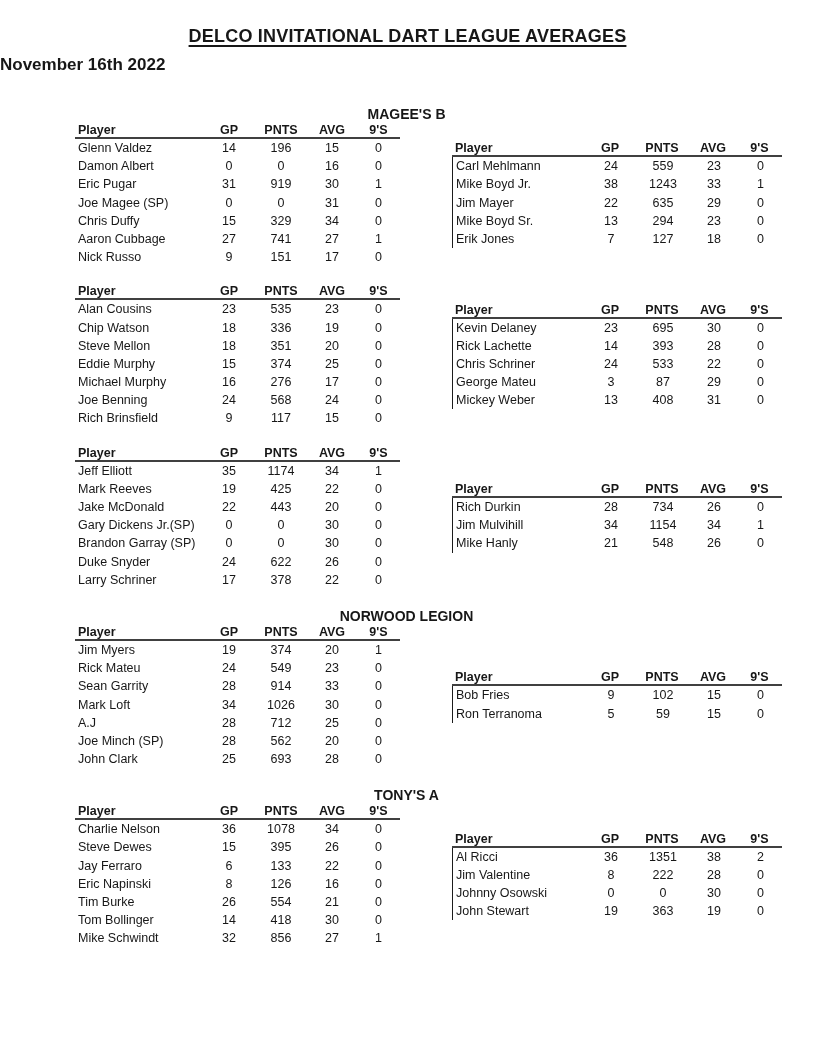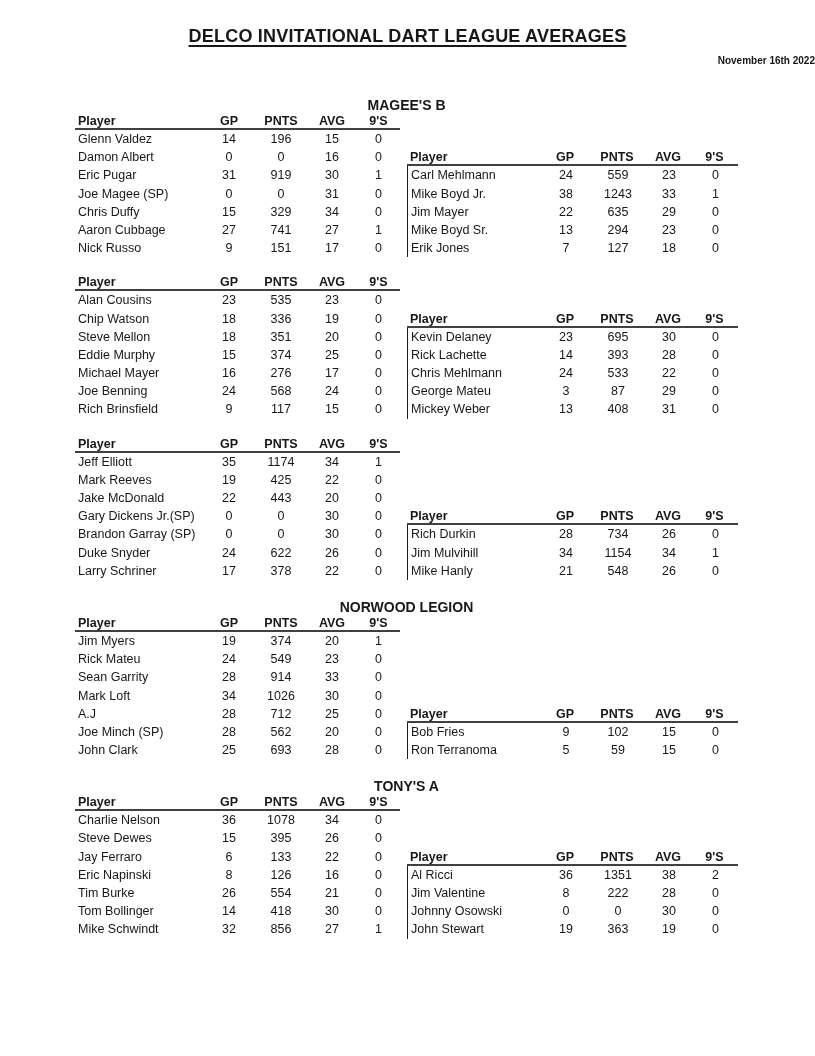--- a/index.html
+++ b/index.html
@@ -15,34 +15,34 @@
   .title {
     text-align: center;
     font-weight: bold;
     font-size: 18px;
     letter-spacing: 0.2px;
     text-decoration: underline;
     text-underline-offset: 3px;
     text-decoration-thickness: 1.5px;
   }
   .subtitle {
-    text-align: right;
+    text-align: left;
     font-weight: bold;
-    font-size: 10px;
+    font-size: 17px;
     margin-top: 8px;
   }
   .sections { margin: 30px 0 0 75px; width: 663px; }
   .section { margin-bottom: 18px; }
   .section-title {
     text-align: center;
     font-weight: bold;
     font-size: 14px;
     height: 18px; line-height: 18px;
   }
-  .tables { display: flex; align-items: flex-end; }
+  .tables { display: flex; align-items: center; gap: 45px; }
   .rtable { font-size: 12.5px; display: flex; flex-direction: column; }
   .rtable.left  { width: 325px; }
   .rtable.right { width: 331px; margin-left: 7px; }
   .hrow, .drow { display: grid; }
   .left  .hrow, .left  .drow { grid-template-columns: 128px 52px 52px 50px 43px; }
   .right .hrow, .right .drow { grid-template-columns: 132px 52px 52px 50px 43px; }
   .hrow {
     font-weight: bold;
     height: 16px; line-height: 15px;
     border-bottom: 2px solid #404040;
@@ -205,21 +205,21 @@
                 <div class="cell">0</div>
               </div>
               <div class="drow">
                 <div class="cell player">Eddie Murphy</div>
                 <div class="cell">15</div>
                 <div class="cell">374</div>
                 <div class="cell">25</div>
                 <div class="cell">0</div>
               </div>
               <div class="drow">
-                <div class="cell player">Michael Mayer</div>
+                <div class="cell player">Michael Murphy</div>
                 <div class="cell">16</div>
                 <div class="cell">276</div>
                 <div class="cell">17</div>
                 <div class="cell">0</div>
               </div>
               <div class="drow">
                 <div class="cell player">Joe Benning</div>
                 <div class="cell">24</div>
                 <div class="cell">568</div>
                 <div class="cell">24</div>
@@ -251,21 +251,21 @@
                 <div class="cell">0</div>
               </div>
               <div class="drow">
                 <div class="cell player">Rick Lachette</div>
                 <div class="cell">14</div>
                 <div class="cell">393</div>
                 <div class="cell">28</div>
                 <div class="cell">0</div>
               </div>
               <div class="drow">
-                <div class="cell player">Chris Mehlmann</div>
+                <div class="cell player">Chris Schriner</div>
                 <div class="cell">24</div>
                 <div class="cell">533</div>
                 <div class="cell">22</div>
                 <div class="cell">0</div>
               </div>
               <div class="drow">
                 <div class="cell player">George Mateu</div>
                 <div class="cell">3</div>
                 <div class="cell">87</div>
                 <div class="cell">29</div>

